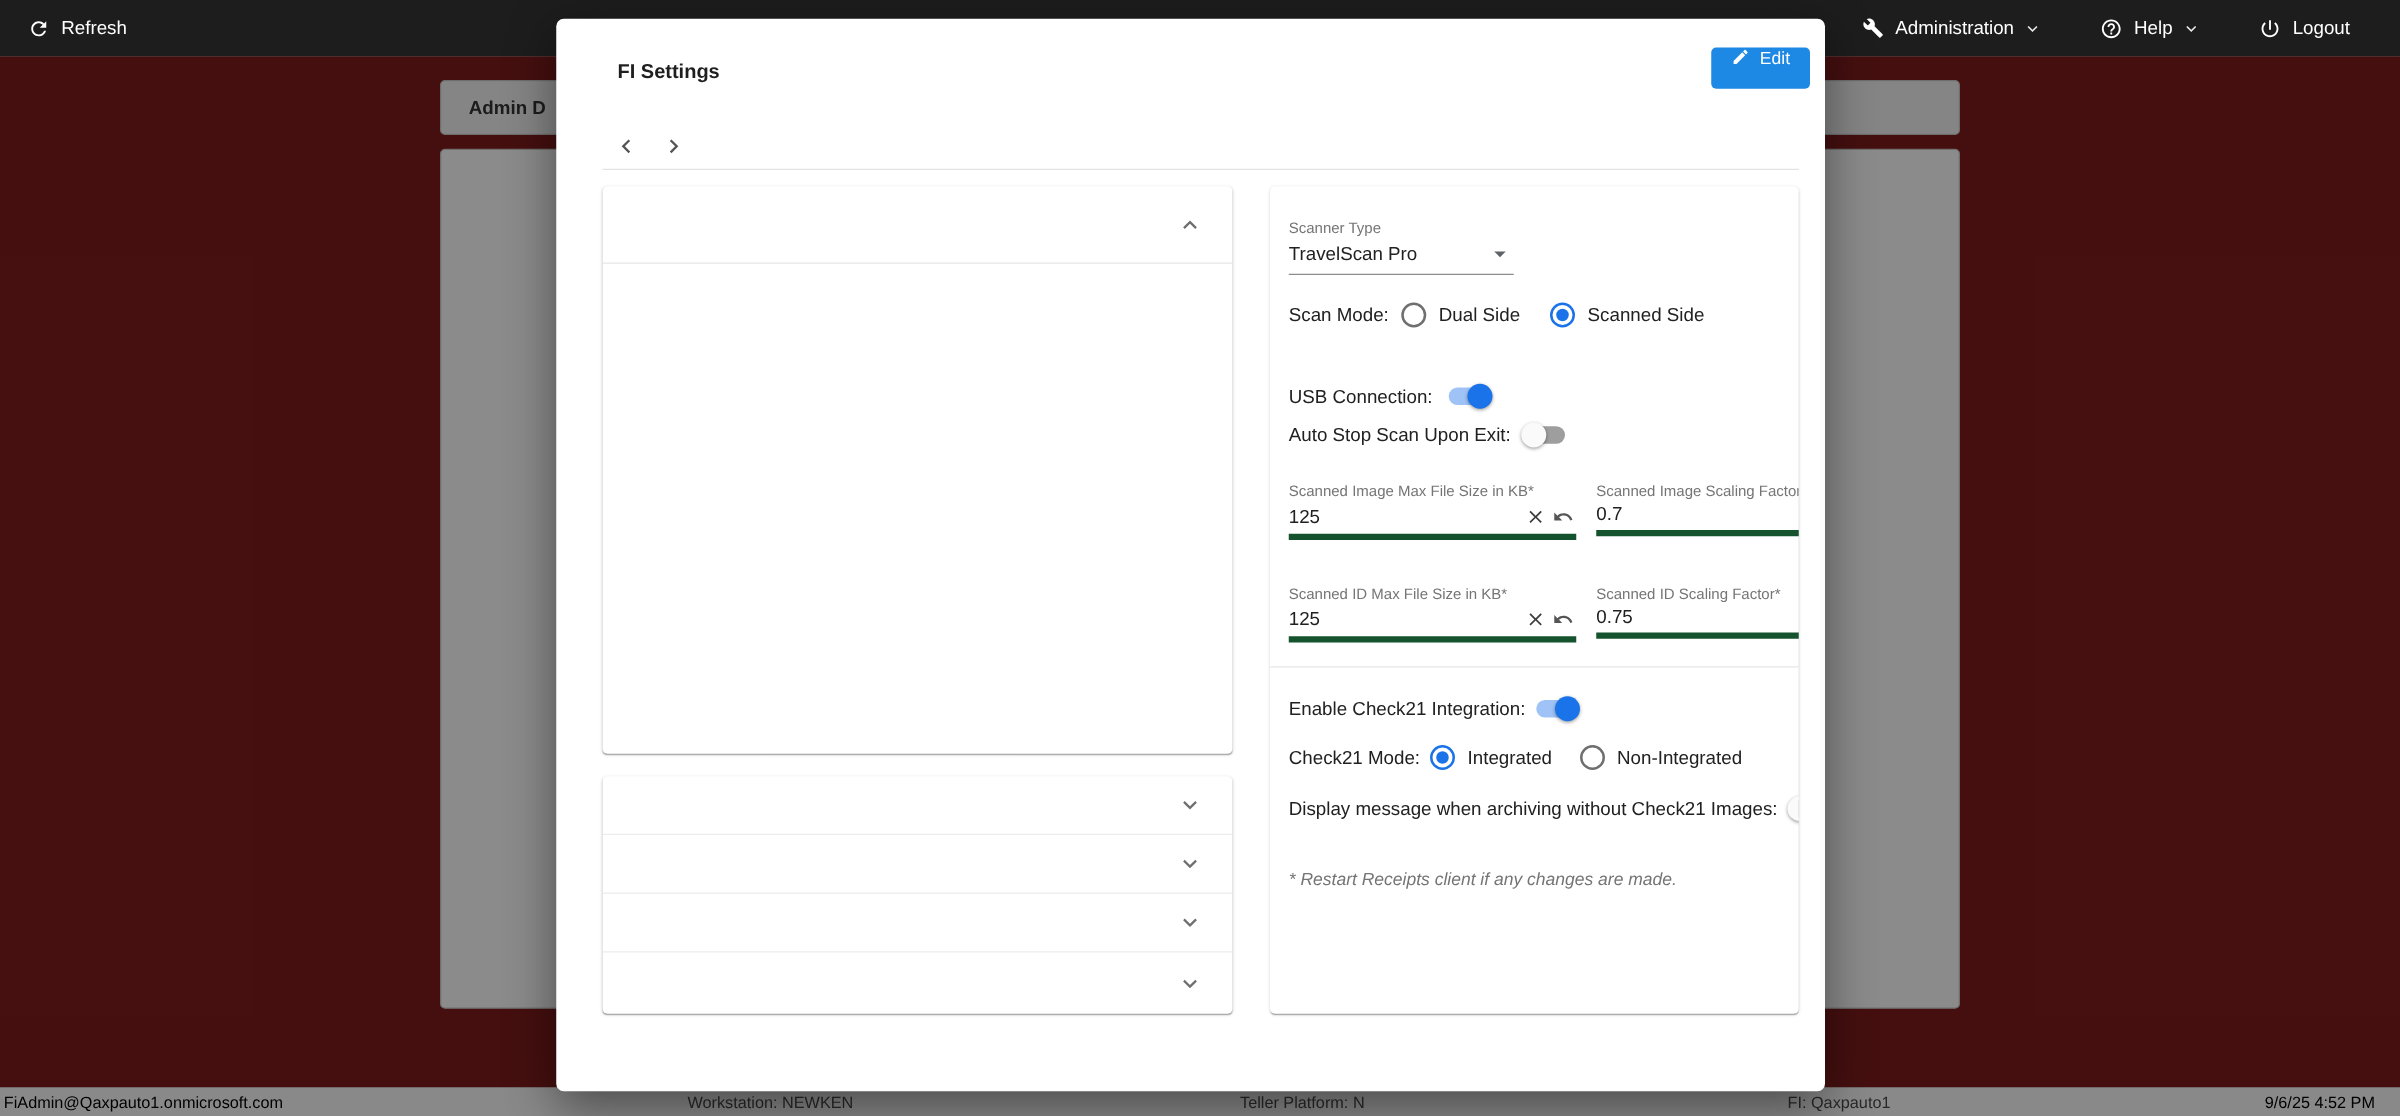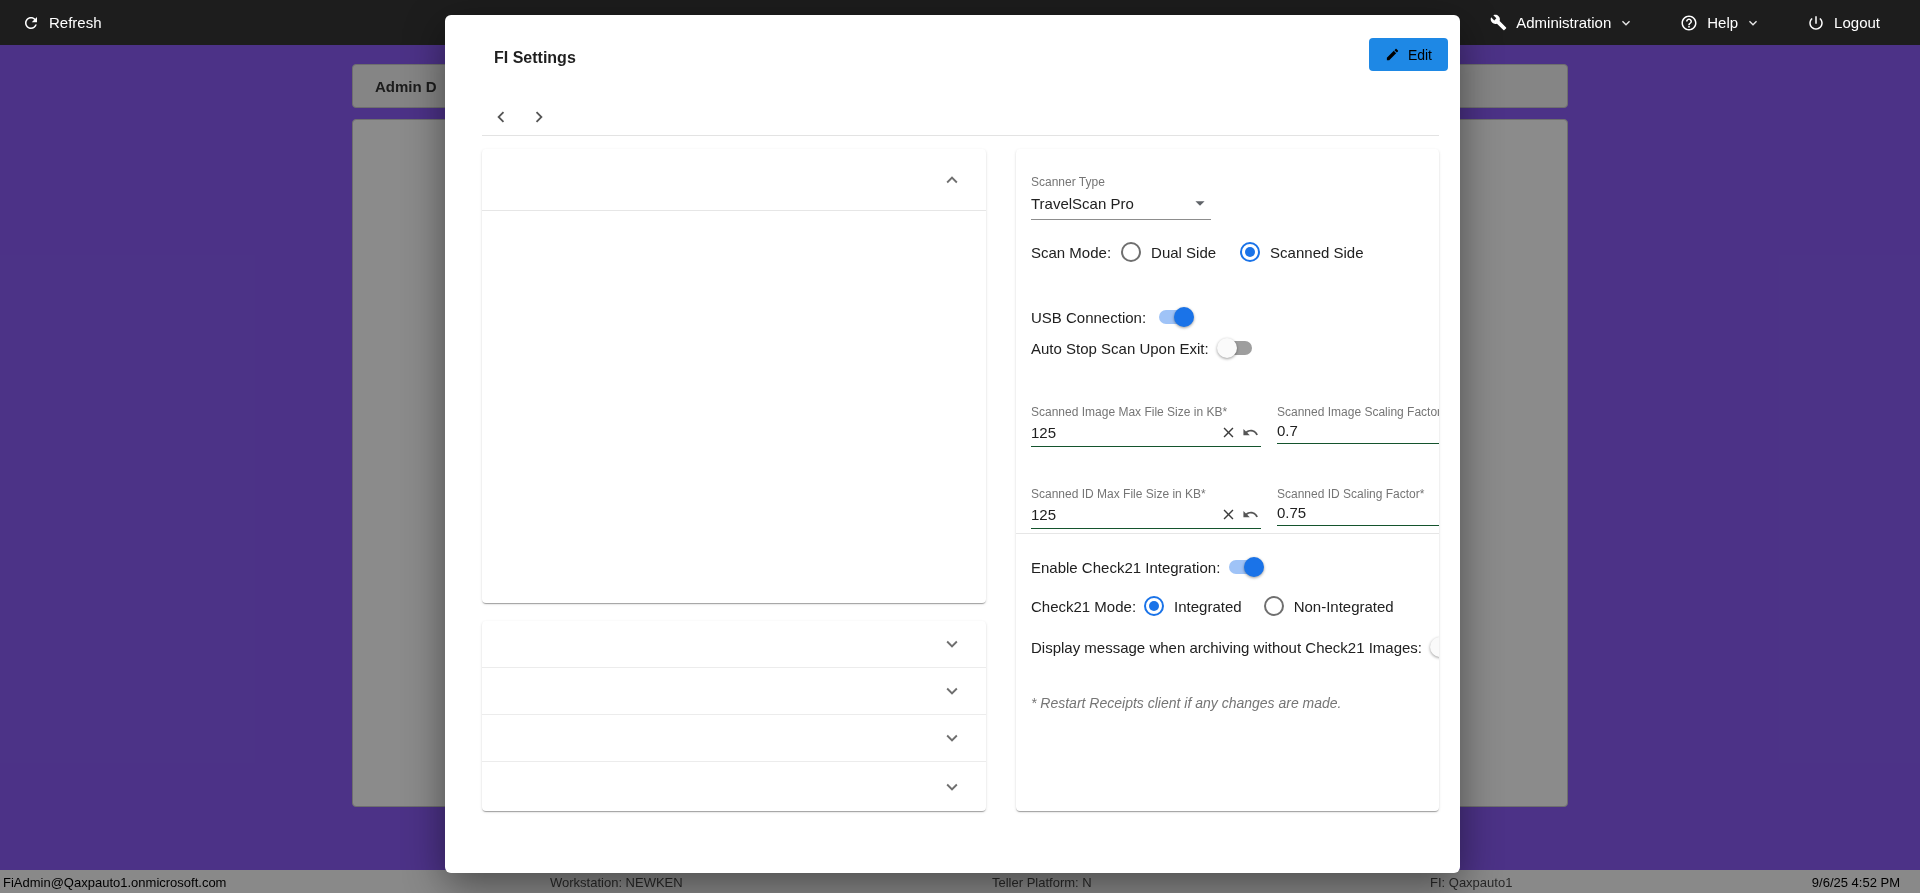--- a/index.html
+++ b/index.html
@@ -16,21 +16,21 @@
     position:absolute; top:0; left:0; width:100%; height:45px;
     background:#1d1d1d; color:#fff; display:flex; align-items:center;
     font-size:15px; z-index:10;
   }
   .topbar-left { padding-left:22px; }
   .topbar-right { margin-left:auto; display:flex; align-items:center; gap:46px; padding-right:40px; }
   .topbar-item { display:flex; align-items:center; gap:9px; cursor:pointer; white-space:nowrap; }
   .topbar-item .mini-caret { color:#e8e8e8; margin-left:-2px; }
 
   
-  .page { position:absolute; top:45px; left:0; right:0; bottom:23px; background:#8b5cf6;padding-left:40px; }
+  .page { position:absolute; top:45px; left:0; right:0; bottom:23px; background:#7f1d1d;padding-left:40px; }
   .admin-header {
     position:absolute; left:352px; top:19px; width:1216px; height:44px;
     background:#f3f3f3; border:1px solid #c9c9c9; border-radius:4px;
     display:flex; align-items:center; padding-left:22px;
     font-weight:bold; font-size:15px; color:#333;
   }
   .admin-body {
     position:absolute; left:352px; top:74px; width:1216px; height:688px;
     background:#fdfdfd; border:1px solid #c9c9c9; border-radius:4px;
   }
@@ -52,22 +52,22 @@
 
   
   .modal {
     position:absolute; left:445px; top:15px; width:1015px; height:858px;
     background:#fff; border-radius:6px; z-index:30;
     box-shadow:0 12px 40px rgba(0,0,0,0.45);
   }
   .modal-title { position:absolute; left:49px; top:34px; font-size:16px; font-weight:bold; color:#1f1f1f; }
   .edit-btn {
     position:absolute; right:12px; top:23px; height:33px; padding:0 16px;
-    background:#1e88e5; color:#000000; border:none; border-radius:4px;
-    font-size:14px; display:flex; align-items:center; gap:8px; cursor:pointer;
+    background:#1e88e5; color:#ffffff; border:none; border-radius:4px;
+    font-size:14px; display:flex; align-items:flex-start; gap:8px; cursor:pointer;
     font-family:inherit;
   }
 
   
   .tabbar {
     position:absolute; left:37px; top:83px; width:957px; height:38px;
     border-bottom:1px solid #e3e3e3; display:flex;
   }
   .tab-arrow { width:38px; height:100%; display:flex; align-items:center; justify-content:center; color:#555; cursor:pointer; flex:0 0 38px; }
   .tabs { flex:1; display:flex; overflow:hidden; position:relative; }
@@ -126,21 +126,21 @@
   }
 
   .toggle { position:relative; width:36px; height:20px; flex:0 0 36px; cursor:pointer; }
   .toggle .track { position:absolute; left:1px; top:3px; width:34px; height:14px; border-radius:7px; }
   .toggle .thumb { position:absolute; top:0; width:20px; height:20px; border-radius:50%; box-shadow:0 1px 3px rgba(0,0,0,.4); }
   .toggle.on  .track { background:#9fc3f7; }
   .toggle.on  .thumb { left:16px; background:#1a73e8; }
   .toggle.off .track { background:#9e9e9e; }
   .toggle.off .thumb { left:0; background:#fafafa; }
 
-  .tfield { position:absolute; border-bottom:1px solid #14532d;margin-top:19px; }
+  .tfield { position:absolute; border-bottom:5px solid #14532d; }
   .tf1 { left:15px;  top:237px; width:230px; }
   .tf2 { left:261px; top:237px; width:200px; }
   .tf3 { left:15px;  top:319px; width:230px; }
   .tf4 { left:261px; top:319px; width:200px; }
   .f-value-row { display:flex; align-items:center; margin-top:3px; padding-bottom:4px; font-size:15px; color:#212121; }
   .f-value-row .spacer { flex:1; }
   .icon-btn { display:flex; align-items:center; justify-content:center; width:22px; height:20px; cursor:pointer; }
   .clear-icon { color:#3c3c3c; }
   .undo-icon { color:#555; }
 

